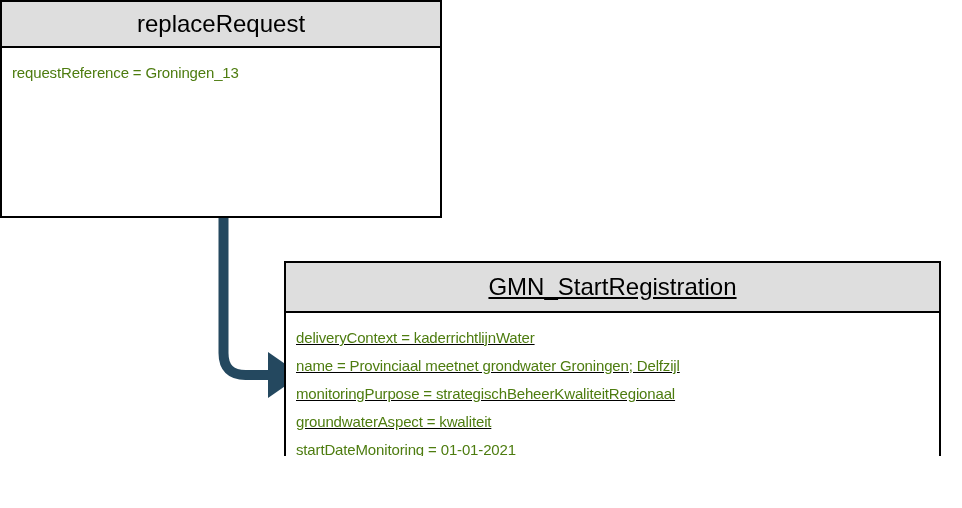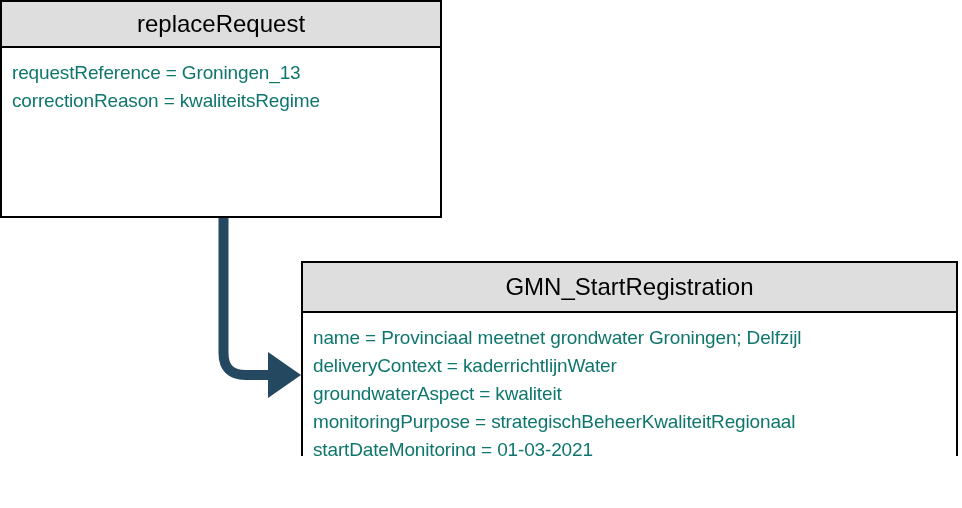--- a/index.html
+++ b/index.html
@@ -37,39 +37,40 @@
     height: 46px;
     white-space: nowrap;
     overflow: hidden;
   }
   .uml-body {
     box-sizing: border-box;
     padding: 11px 0 0 10px;
     background: #ffffff;
   }
   .uml-attr {
-    font-size: 19px;
+    font-size: 15px;
     line-height: 28px;
-    color: #0f766e;
+    color: #4d7c0f;
     white-space: nowrap;
     letter-spacing: -0.15px;
   }
 
   
   #box-replace-request {
     left: 0px;
     top: 0px;
     width: 442px;
     height: 218px;
   }
   #box-gmn-start-registration {
-    left: 301px;
+    left: 284px;
     top: 261px;
     width: 657px;
     height: 245px;
+    text-decoration: underline;
   }
   #box-gmn-start-registration .uml-header {
     height: 50px;
     line-height: 47px;
   }
 
   
   #connector {
     position: absolute;
     left: 0px;
@@ -86,28 +87,27 @@
 
   <svg id="connector" viewBox="0 0 962 508" xmlns="http://www.w3.org/2000/svg">
     <path d="M 223.5 217 L 223.5 353 Q 223.5 375 245.5 375 L 272 375" fill="none" stroke="#24485F" stroke-width="10" stroke-linecap="butt" stroke-linejoin="round"></path>
     <polygon points="268,352 301,375 268,398" fill="#24485F"></polygon>
   </svg>
 
   <div class="uml-box" id="box-replace-request">
     <div class="uml-header">replaceRequest</div>
     <div class="uml-body">
       <div class="uml-attr">requestReference = Groningen_13</div>
-      <div class="uml-attr">correctionReason = kwaliteitsRegime</div>
     </div>
   </div>
 
   <div class="uml-box" id="box-gmn-start-registration">
     <div class="uml-header">GMN_StartRegistration</div>
     <div class="uml-body">
+      <div class="uml-attr">deliveryContext = kaderrichtlijnWater</div>
       <div class="uml-attr">name = Provinciaal meetnet grondwater Groningen; Delfzijl</div>
-      <div class="uml-attr">deliveryContext = kaderrichtlijnWater</div>
+      <div class="uml-attr">monitoringPurpose = strategischBeheerKwaliteitRegionaal</div>
       <div class="uml-attr">groundwaterAspect = kwaliteit</div>
-      <div class="uml-attr">monitoringPurpose = strategischBeheerKwaliteitRegionaal</div>
-      <div class="uml-attr">startDateMonitoring = 01-03-2021</div>
+      <div class="uml-attr">startDateMonitoring = 01-01-2021</div>
     </div>
   </div>
 
 </div>
 
 </body></html>

